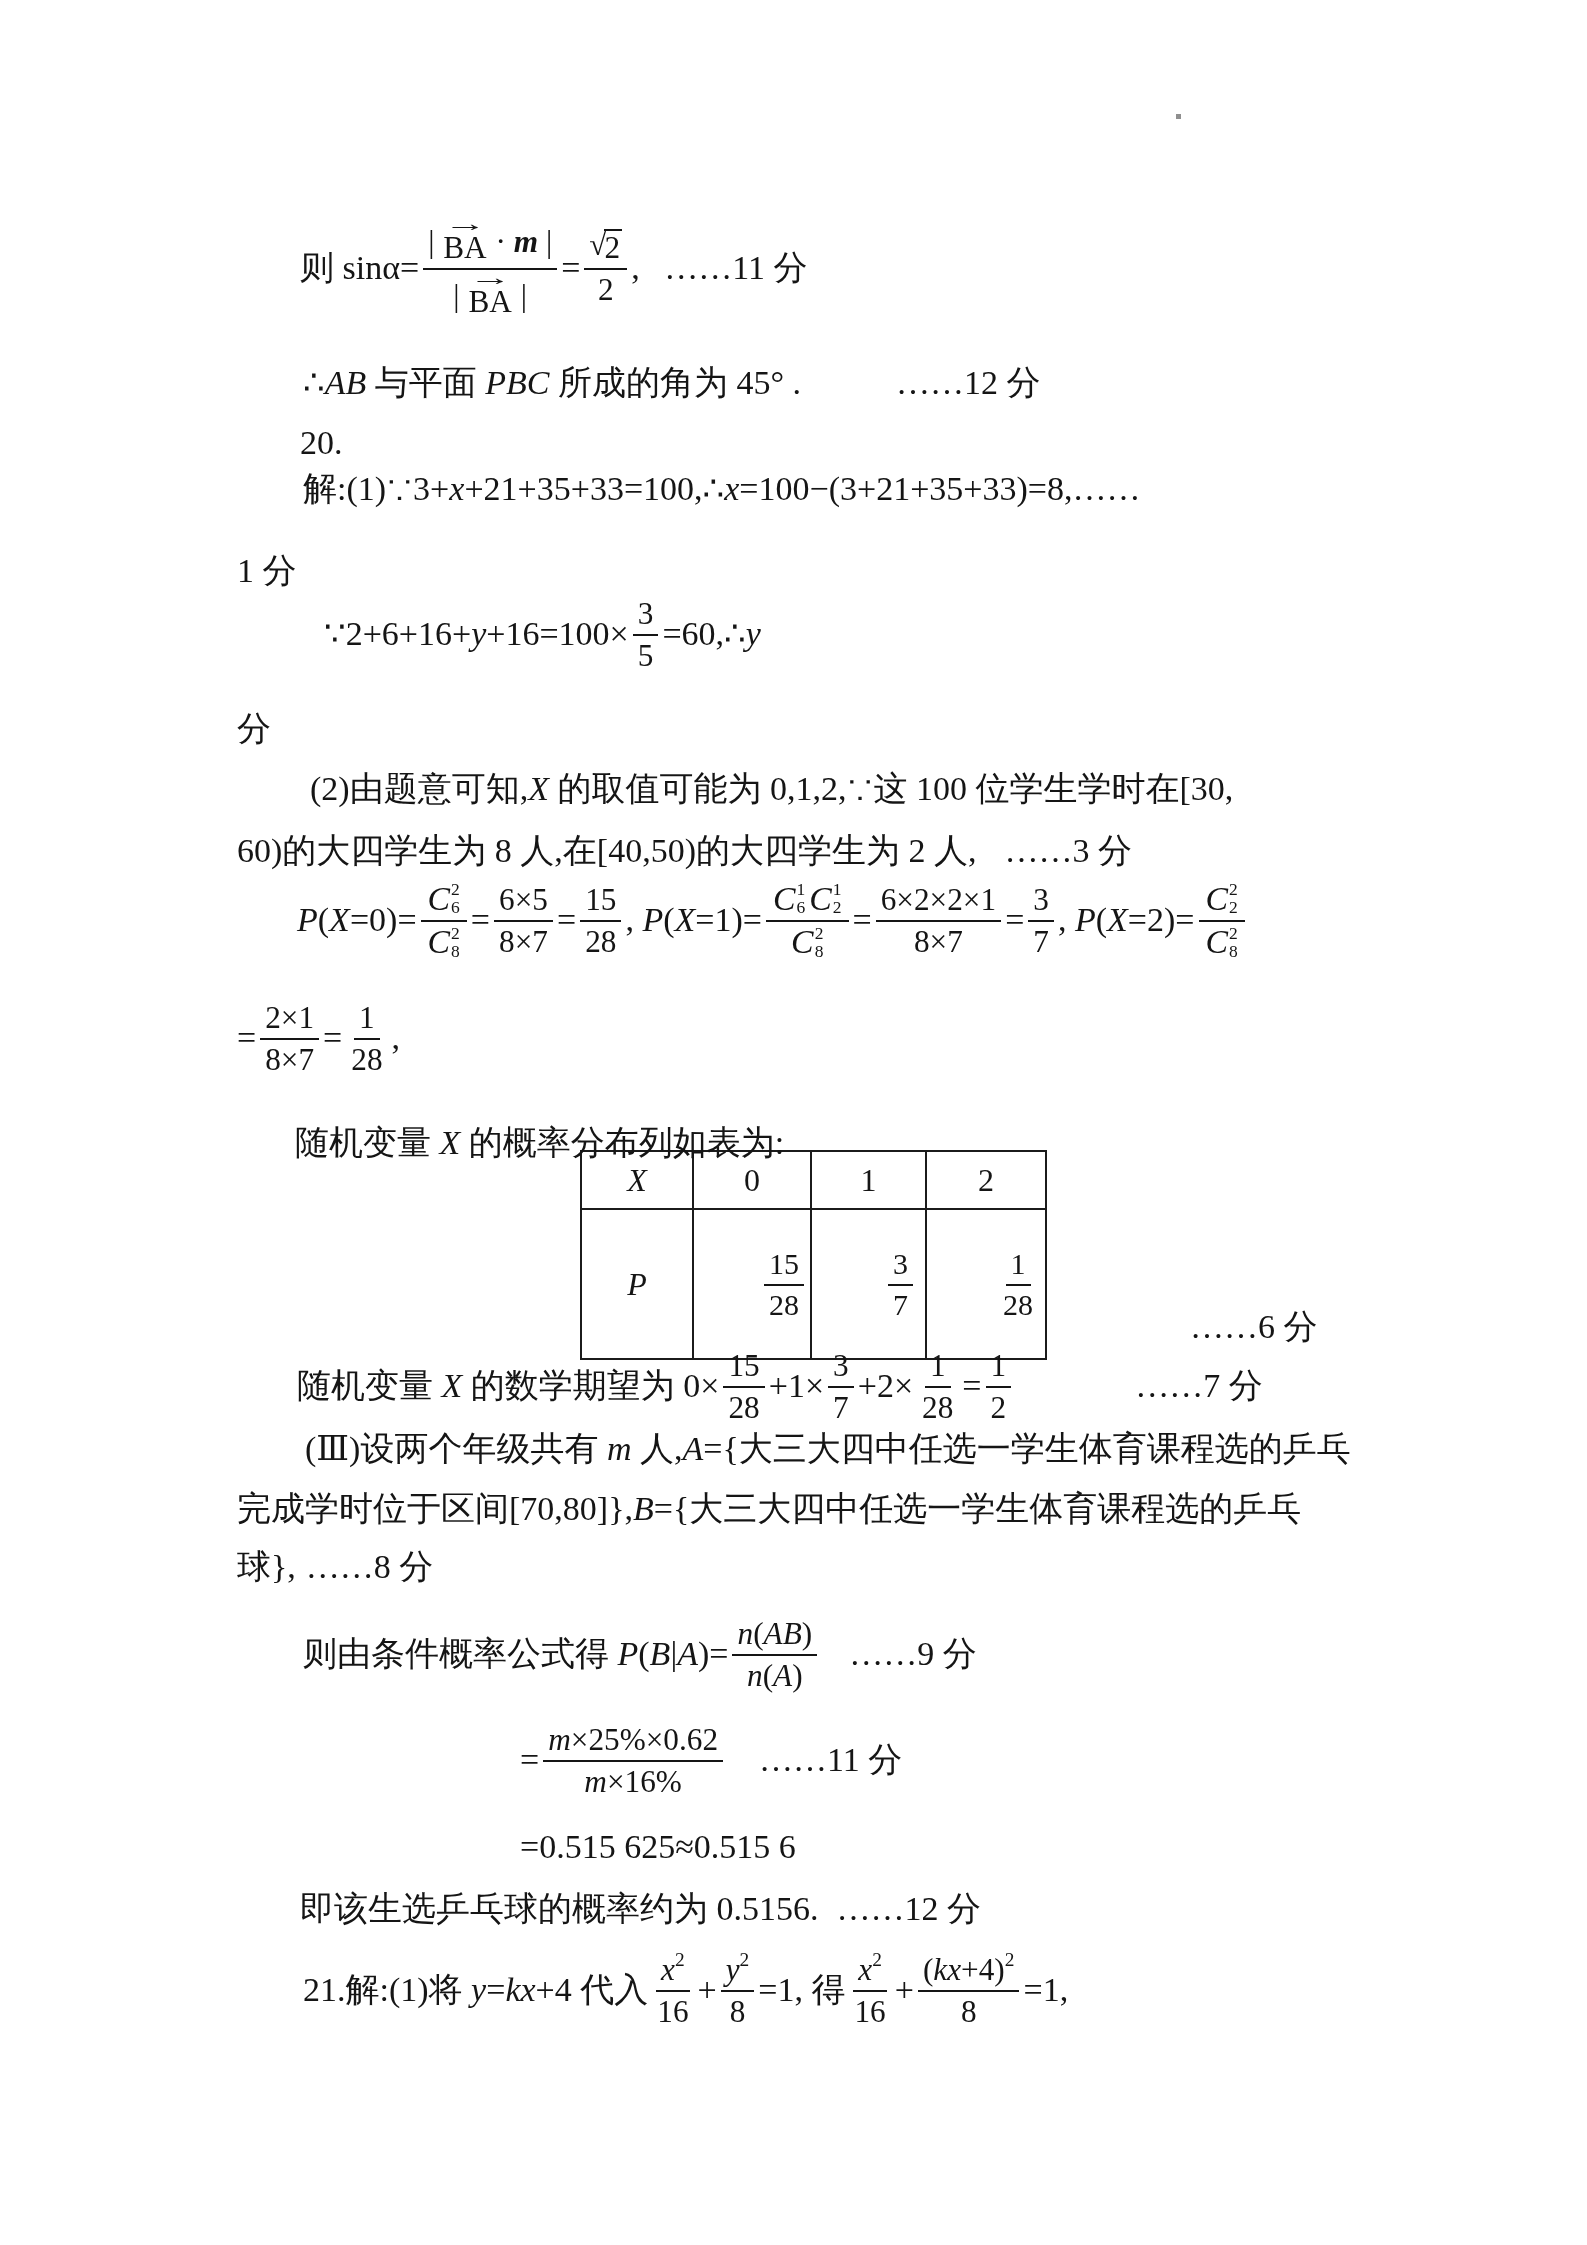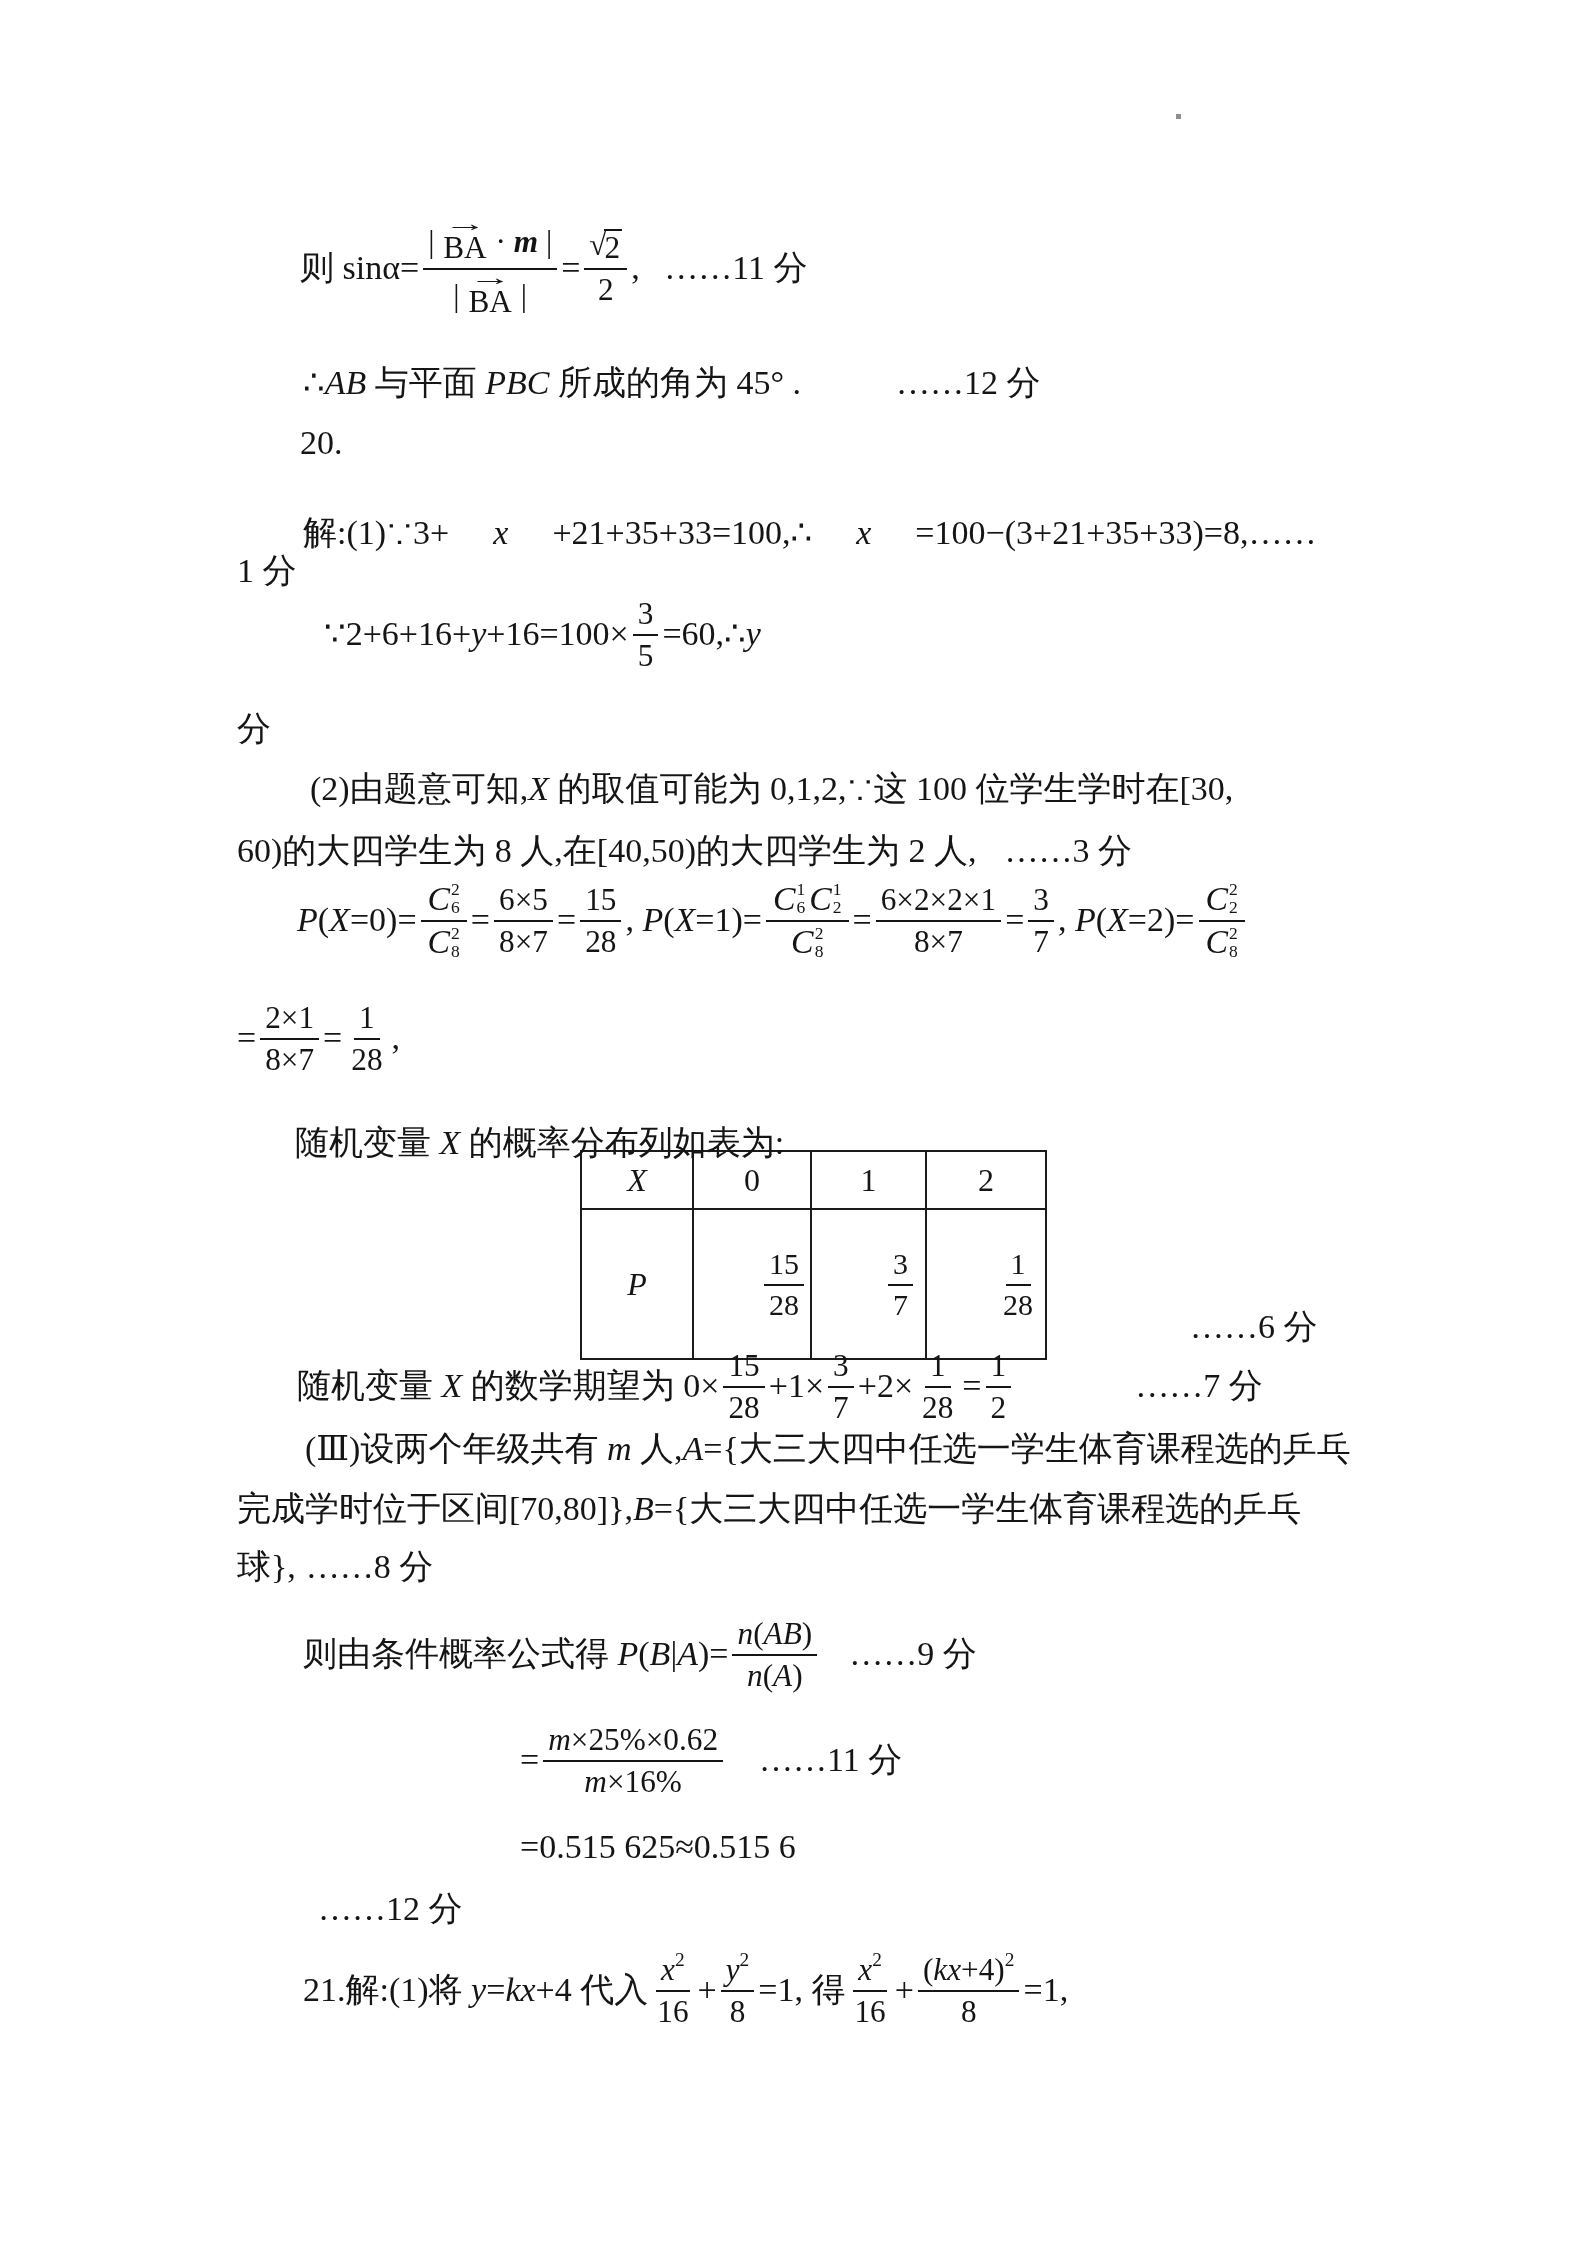--- a/index.html
+++ b/index.html
@@ -86,32 +86,32 @@
       </td>
       <td class="c3">
         <span class="frac"><span class="num">1</span><span class="den">28</span></span>
       </td>
     </tr>
   </tbody>
     </table>
 <div class="mline" style="top: 218px; left: 300px;"><span class="txt">则 sinα=</span><span class="frac"><span class="num"><span class="txt">| </span><span class="vec"><span class="arr">→</span><span class="vb">BA</span></span><span class="txt"> · </span><span class="txt it b">m</span><span class="txt"> |</span></span><span class="den"><span class="txt">| </span><span class="vec"><span class="arr">→</span><span class="vb">BA</span></span><span class="txt"> |</span></span></span><span class="txt">=</span><span class="frac"><span class="num"><span class="sqrt"><span class="rs">√</span><span class="rad">2</span></span></span><span class="den"><span class="txt">2</span></span></span><span class="txt">, </span><span class="gap" style="width: 16px;"></span><span class="txt">……11 分</span></div>
     <div class="mline" style="top: 362px; left: 303px;"><span class="txt">∴</span><span class="txt it">AB</span><span class="txt"> 与平面 </span><span class="txt it">PBC</span><span class="txt"> 所成的角为 45° .</span><span class="gap" style="width: 95px;"></span><span class="txt">……12 分</span></div>
     <div class="mline" style="top: 422px; left: 300px;"><span class="txt">20.</span></div>
-    <div class="mline" style="top: 512px; left: 303px; gap: 44px;"><span class="txt">解:(1)∵3+</span><span class="txt it">x</span><span class="txt">+21+35+33=100,∴</span><span class="txt it">x</span><span class="txt">=100−(3+21+35+33)=8,……</span></div>
+    <div class="mline" style="top: 468px; left: 303px;"><span class="txt">解:(1)∵3+</span><span class="txt it">x</span><span class="txt">+21+35+33=100,∴</span><span class="txt it">x</span><span class="txt">=100−(3+21+35+33)=8,……</span></div>
     <div class="mline" style="top: 550px; left: 237px; text-align: center;"><span class="txt">1 分</span></div>
     <div class="mline" style="top: 596px; left: 324px;"><span class="txt">∵2+6+16+</span><span class="txt it">y</span><span class="txt">+16=100×</span><span class="frac"><span class="num"><span class="txt">3</span></span><span class="den"><span class="txt">5</span></span></span><span class="txt">=60,∴</span><span class="txt it">y</span></div>
     <div class="mline" style="top: 708px; left: 237px;"><span class="txt">分</span></div>
     <div class="mline" style="top: 768px; left: 310px;"><span class="txt">(2)由题意可知,</span><span class="txt it">X</span><span class="txt"> 的取值可能为 0,1,2,∵这 100 位学生学时在[30,</span></div>
     <div class="mline" style="top: 830px; left: 237px;"><span class="txt">60)的大四学生为 8 人,在[40,50)的大四学生为 2 人,</span><span class="gap" style="width: 28px;"></span><span class="txt">……3 分</span></div>
     <div class="mline" style="top: 880px; left: 297px;"><span class="txt it">P</span><span class="txt">(</span><span class="txt it">X</span><span class="txt">=0)=</span><span class="frac"><span class="num"><span class="scr"><span class="sbase">C</span><span class="ss"><span>2</span><span>6</span></span></span></span><span class="den"><span class="scr"><span class="sbase">C</span><span class="ss"><span>2</span><span>8</span></span></span></span></span><span class="txt">=</span><span class="frac"><span class="num"><span class="txt">6×5</span></span><span class="den"><span class="txt">8×7</span></span></span><span class="txt">=</span><span class="frac"><span class="num"><span class="txt">15</span></span><span class="den"><span class="txt">28</span></span></span><span class="txt">, </span><span class="txt it">P</span><span class="txt">(</span><span class="txt it">X</span><span class="txt">=1)=</span><span class="frac"><span class="num"><span class="scr"><span class="sbase">C</span><span class="ss"><span>1</span><span>6</span></span></span><span class="scr"><span class="sbase">C</span><span class="ss"><span>1</span><span>2</span></span></span></span><span class="den"><span class="scr"><span class="sbase">C</span><span class="ss"><span>2</span><span>8</span></span></span></span></span><span class="txt">=</span><span class="frac"><span class="num"><span class="txt">6×2×2×1</span></span><span class="den"><span class="txt">8×7</span></span></span><span class="txt">=</span><span class="frac"><span class="num"><span class="txt">3</span></span><span class="den"><span class="txt">7</span></span></span><span class="txt">, </span><span class="txt it">P</span><span class="txt">(</span><span class="txt it">X</span><span class="txt">=2)=</span><span class="frac"><span class="num"><span class="scr"><span class="sbase">C</span><span class="ss"><span>2</span><span>2</span></span></span></span><span class="den"><span class="scr"><span class="sbase">C</span><span class="ss"><span>2</span><span>8</span></span></span></span></span></div>
     <div class="mline" style="top: 1000px; left: 237px;"><span class="txt">=</span><span class="frac"><span class="num"><span class="txt">2×1</span></span><span class="den"><span class="txt">8×7</span></span></span><span class="txt">=</span><span class="frac"><span class="num"><span class="txt">1</span></span><span class="den"><span class="txt">28</span></span></span><span class="txt">,</span></div>
     <div class="mline" style="top: 1122px; left: 295px;"><span class="txt">随机变量 </span><span class="txt it">X</span><span class="txt"> 的概率分布列如表为:</span></div>
     <div class="mline" style="top: 1306px; left: 1190px;"><span class="txt">……6 分</span></div>
     <div class="mline" style="top: 1348px; left: 297px;"><span class="txt">随机变量 </span><span class="txt it">X</span><span class="txt"> 的数学期望为 0×</span><span class="frac"><span class="num"><span class="txt">15</span></span><span class="den"><span class="txt">28</span></span></span><span class="txt">+1×</span><span class="frac"><span class="num"><span class="txt">3</span></span><span class="den"><span class="txt">7</span></span></span><span class="txt">+2×</span><span class="frac"><span class="num"><span class="txt">1</span></span><span class="den"><span class="txt">28</span></span></span><span class="txt">=</span><span class="frac"><span class="num"><span class="txt">1</span></span><span class="den"><span class="txt">2</span></span></span><span class="gap" style="width: 120px;"></span><span class="txt">……7 分</span></div>
     <div class="mline" style="top: 1428px; left: 305px;"><span class="txt">(Ⅲ)设两个年级共有 </span><span class="txt it">m</span><span class="txt"> 人,</span><span class="txt it">A</span><span class="txt">={大三大四中任选一学生体育课程选的乒乓</span></div>
     <div class="mline" style="top: 1488px; left: 237px;"><span class="txt">完成学时位于区间[70,80]},</span><span class="txt it">B</span><span class="txt">={大三大四中任选一学生体育课程选的乒乓</span></div>
     <div class="mline" style="top: 1546px; left: 237px;"><span class="txt">球},</span><span class="gap" style="width: 10px;"></span><span class="txt">……8 分</span></div>
     <div class="mline" style="top: 1616px; left: 303px;"><span class="txt">则由条件概率公式得 </span><span class="txt it">P</span><span class="txt">(</span><span class="txt it">B</span><span class="txt">|</span><span class="txt it">A</span><span class="txt">)=</span><span class="frac"><span class="num"><span class="txt it">n</span><span class="txt">(</span><span class="txt it">AB</span><span class="txt">)</span></span><span class="den"><span class="txt it">n</span><span class="txt">(</span><span class="txt it">A</span><span class="txt">)</span></span></span><span class="gap" style="width: 28px;"></span><span class="txt">……9 分</span></div>
     <div class="mline" style="top: 1722px; left: 520px;"><span class="txt">=</span><span class="frac"><span class="num"><span class="txt it">m</span><span class="txt">×25%×0.62</span></span><span class="den"><span class="txt it">m</span><span class="txt">×16%</span></span></span><span class="gap" style="width: 32px;"></span><span class="txt">……11 分</span></div>
     <div class="mline" style="top: 1826px; left: 520px;"><span class="txt">=0.515 625≈0.515 6</span></div>
-    <div class="mline" style="top: 1888px; left: 300px;"><span class="gap" style="width: 18px;"></span><span class="txt">……12 分</span></div>
+    <div class="mline" style="top: 1888px; left: 300px;"><span class="txt">即该生选乒乓球的概率约为 0.5156.</span><span class="gap" style="width: 18px;"></span><span class="txt">……12 分</span></div>
     <div class="mline" style="top: 1952px; left: 303px;"><span class="txt">21.解:(1)将 </span><span class="txt it">y</span><span class="txt">=</span><span class="txt it">kx</span><span class="txt">+4 代入</span><span class="frac"><span class="num"><span class="supw"><span class="pbase"><span class="txt it">x</span></span><span class="e">2</span></span></span><span class="den"><span class="txt">16</span></span></span><span class="txt">+</span><span class="frac"><span class="num"><span class="supw"><span class="pbase"><span class="txt it">y</span></span><span class="e">2</span></span></span><span class="den"><span class="txt">8</span></span></span><span class="txt">=1, 得</span><span class="frac"><span class="num"><span class="supw"><span class="pbase"><span class="txt it">x</span></span><span class="e">2</span></span></span><span class="den"><span class="txt">16</span></span></span><span class="txt">+</span><span class="frac"><span class="num"><span class="supw"><span class="pbase"><span class="txt">(</span><span class="txt it">kx</span><span class="txt">+4)</span></span><span class="e">2</span></span></span><span class="den"><span class="txt">8</span></span></span><span class="txt">=1,</span></div>
   </div>
 
 </body></html>

